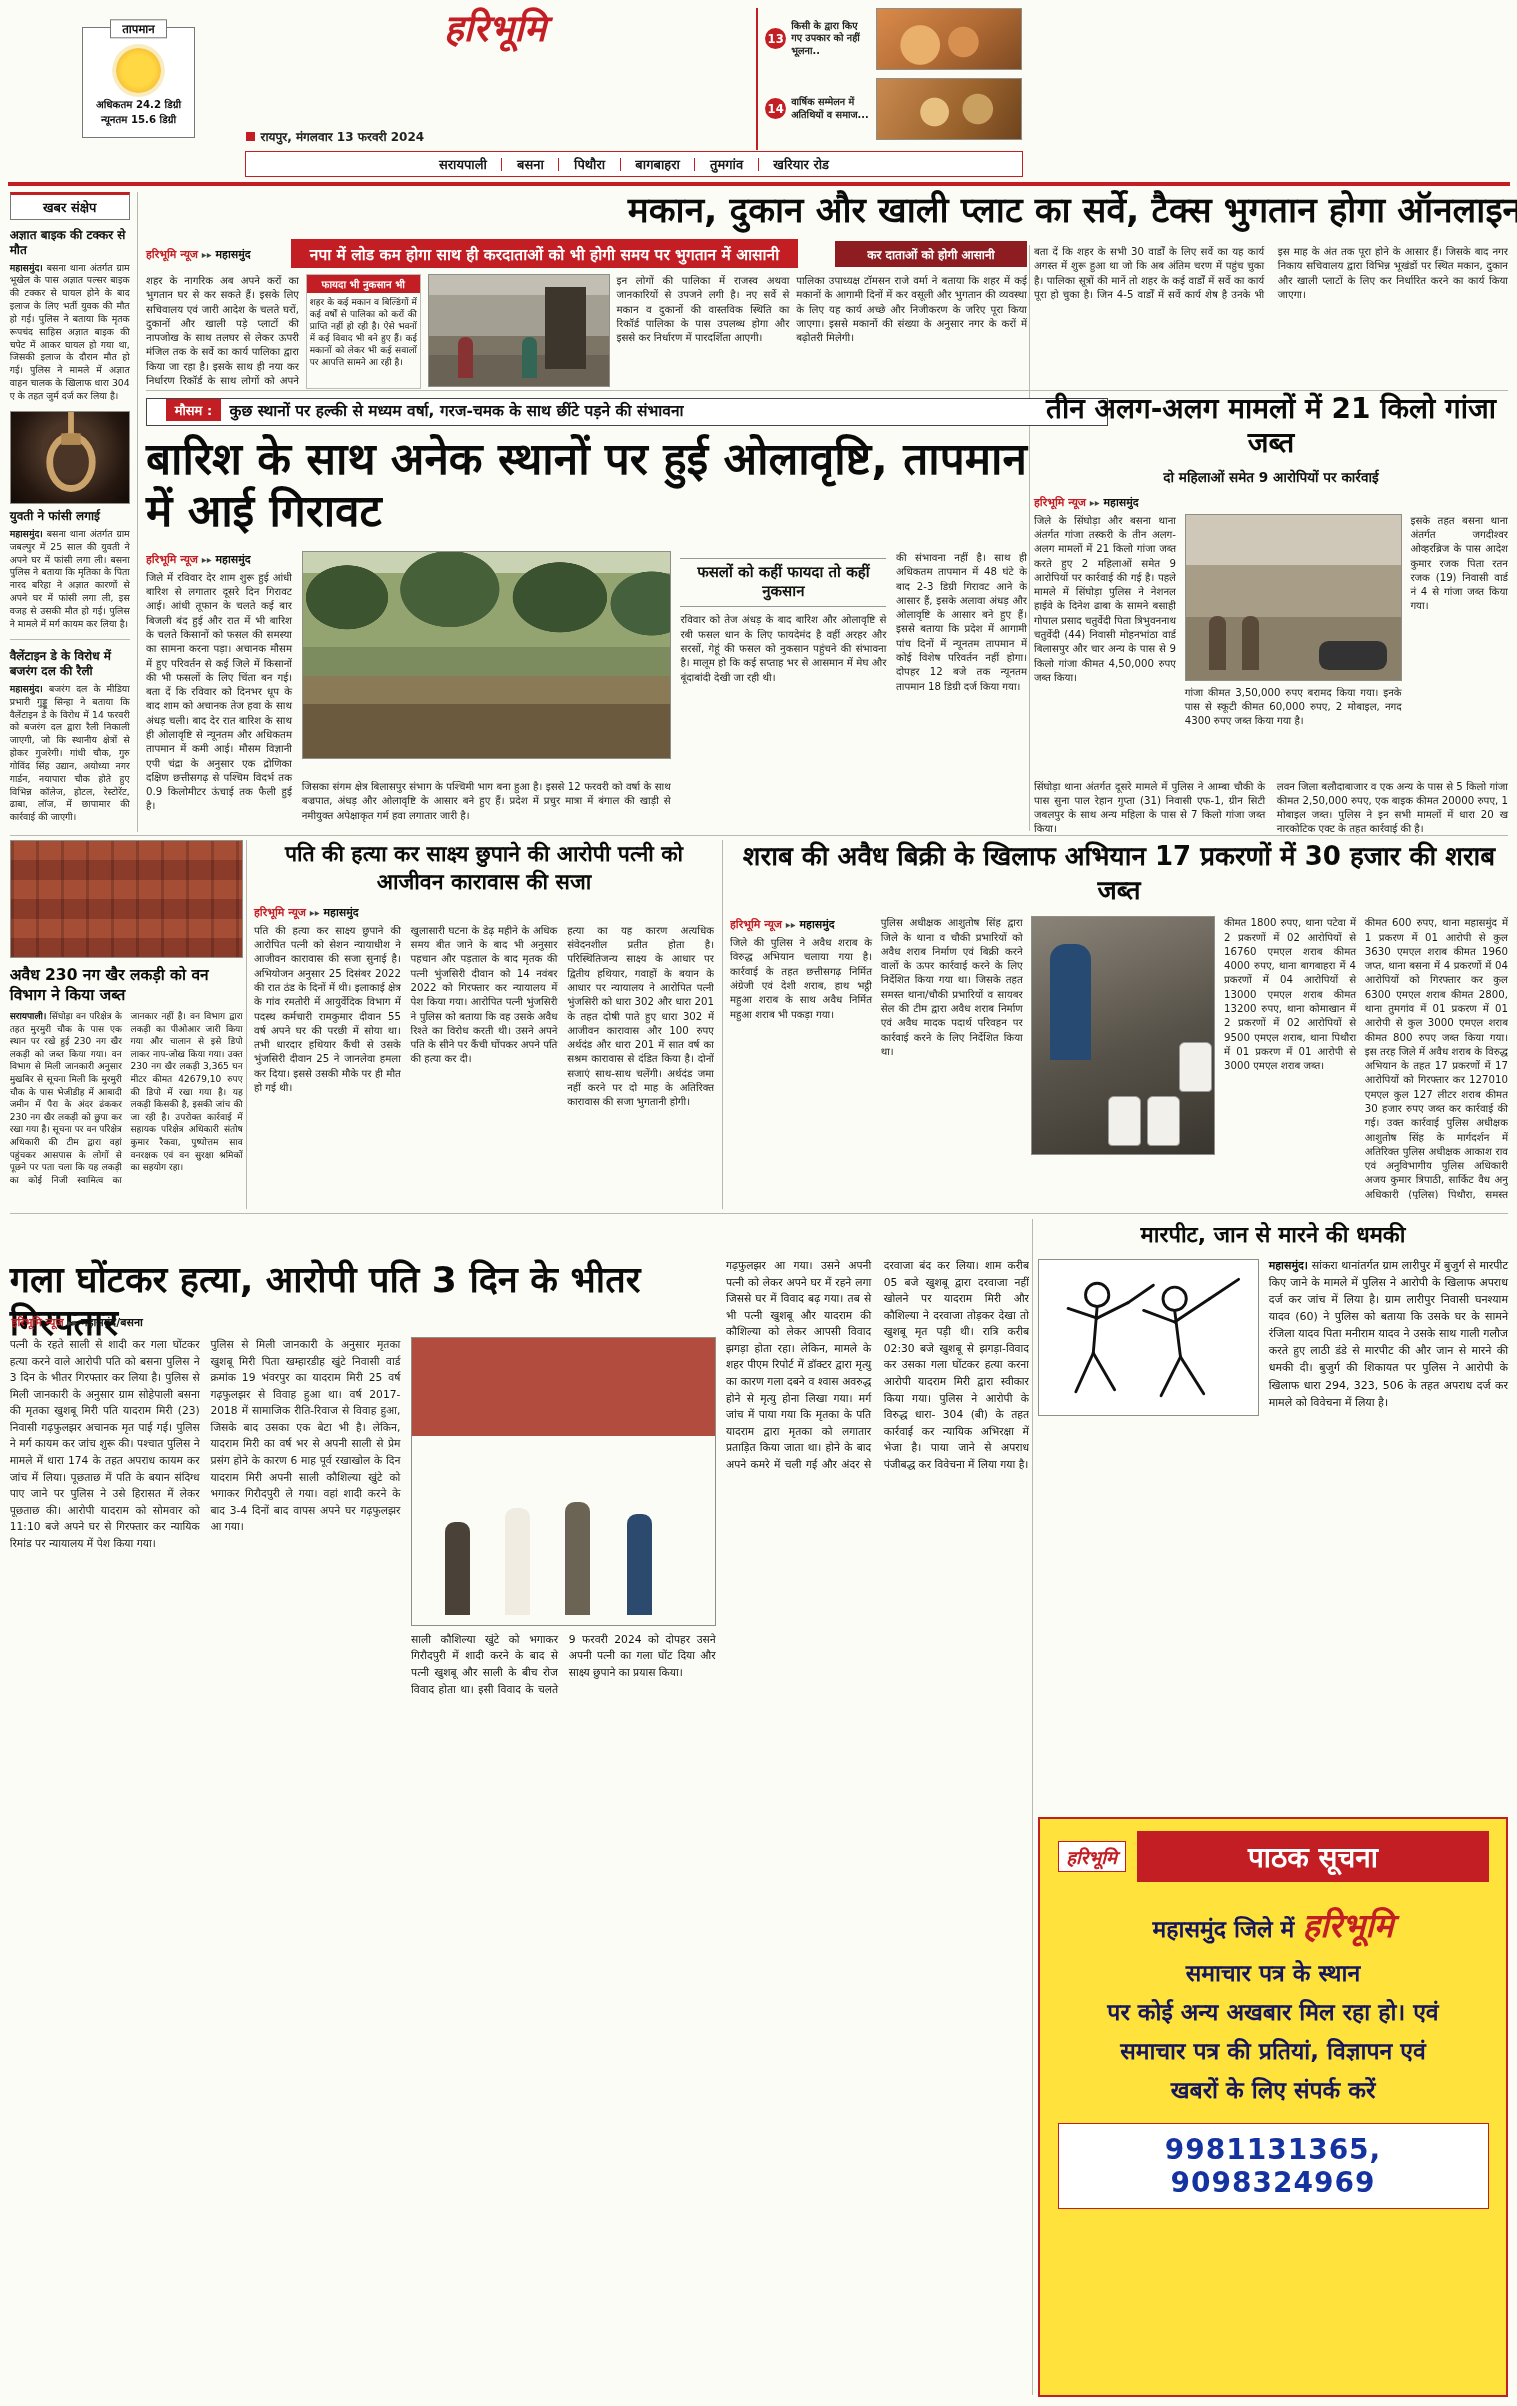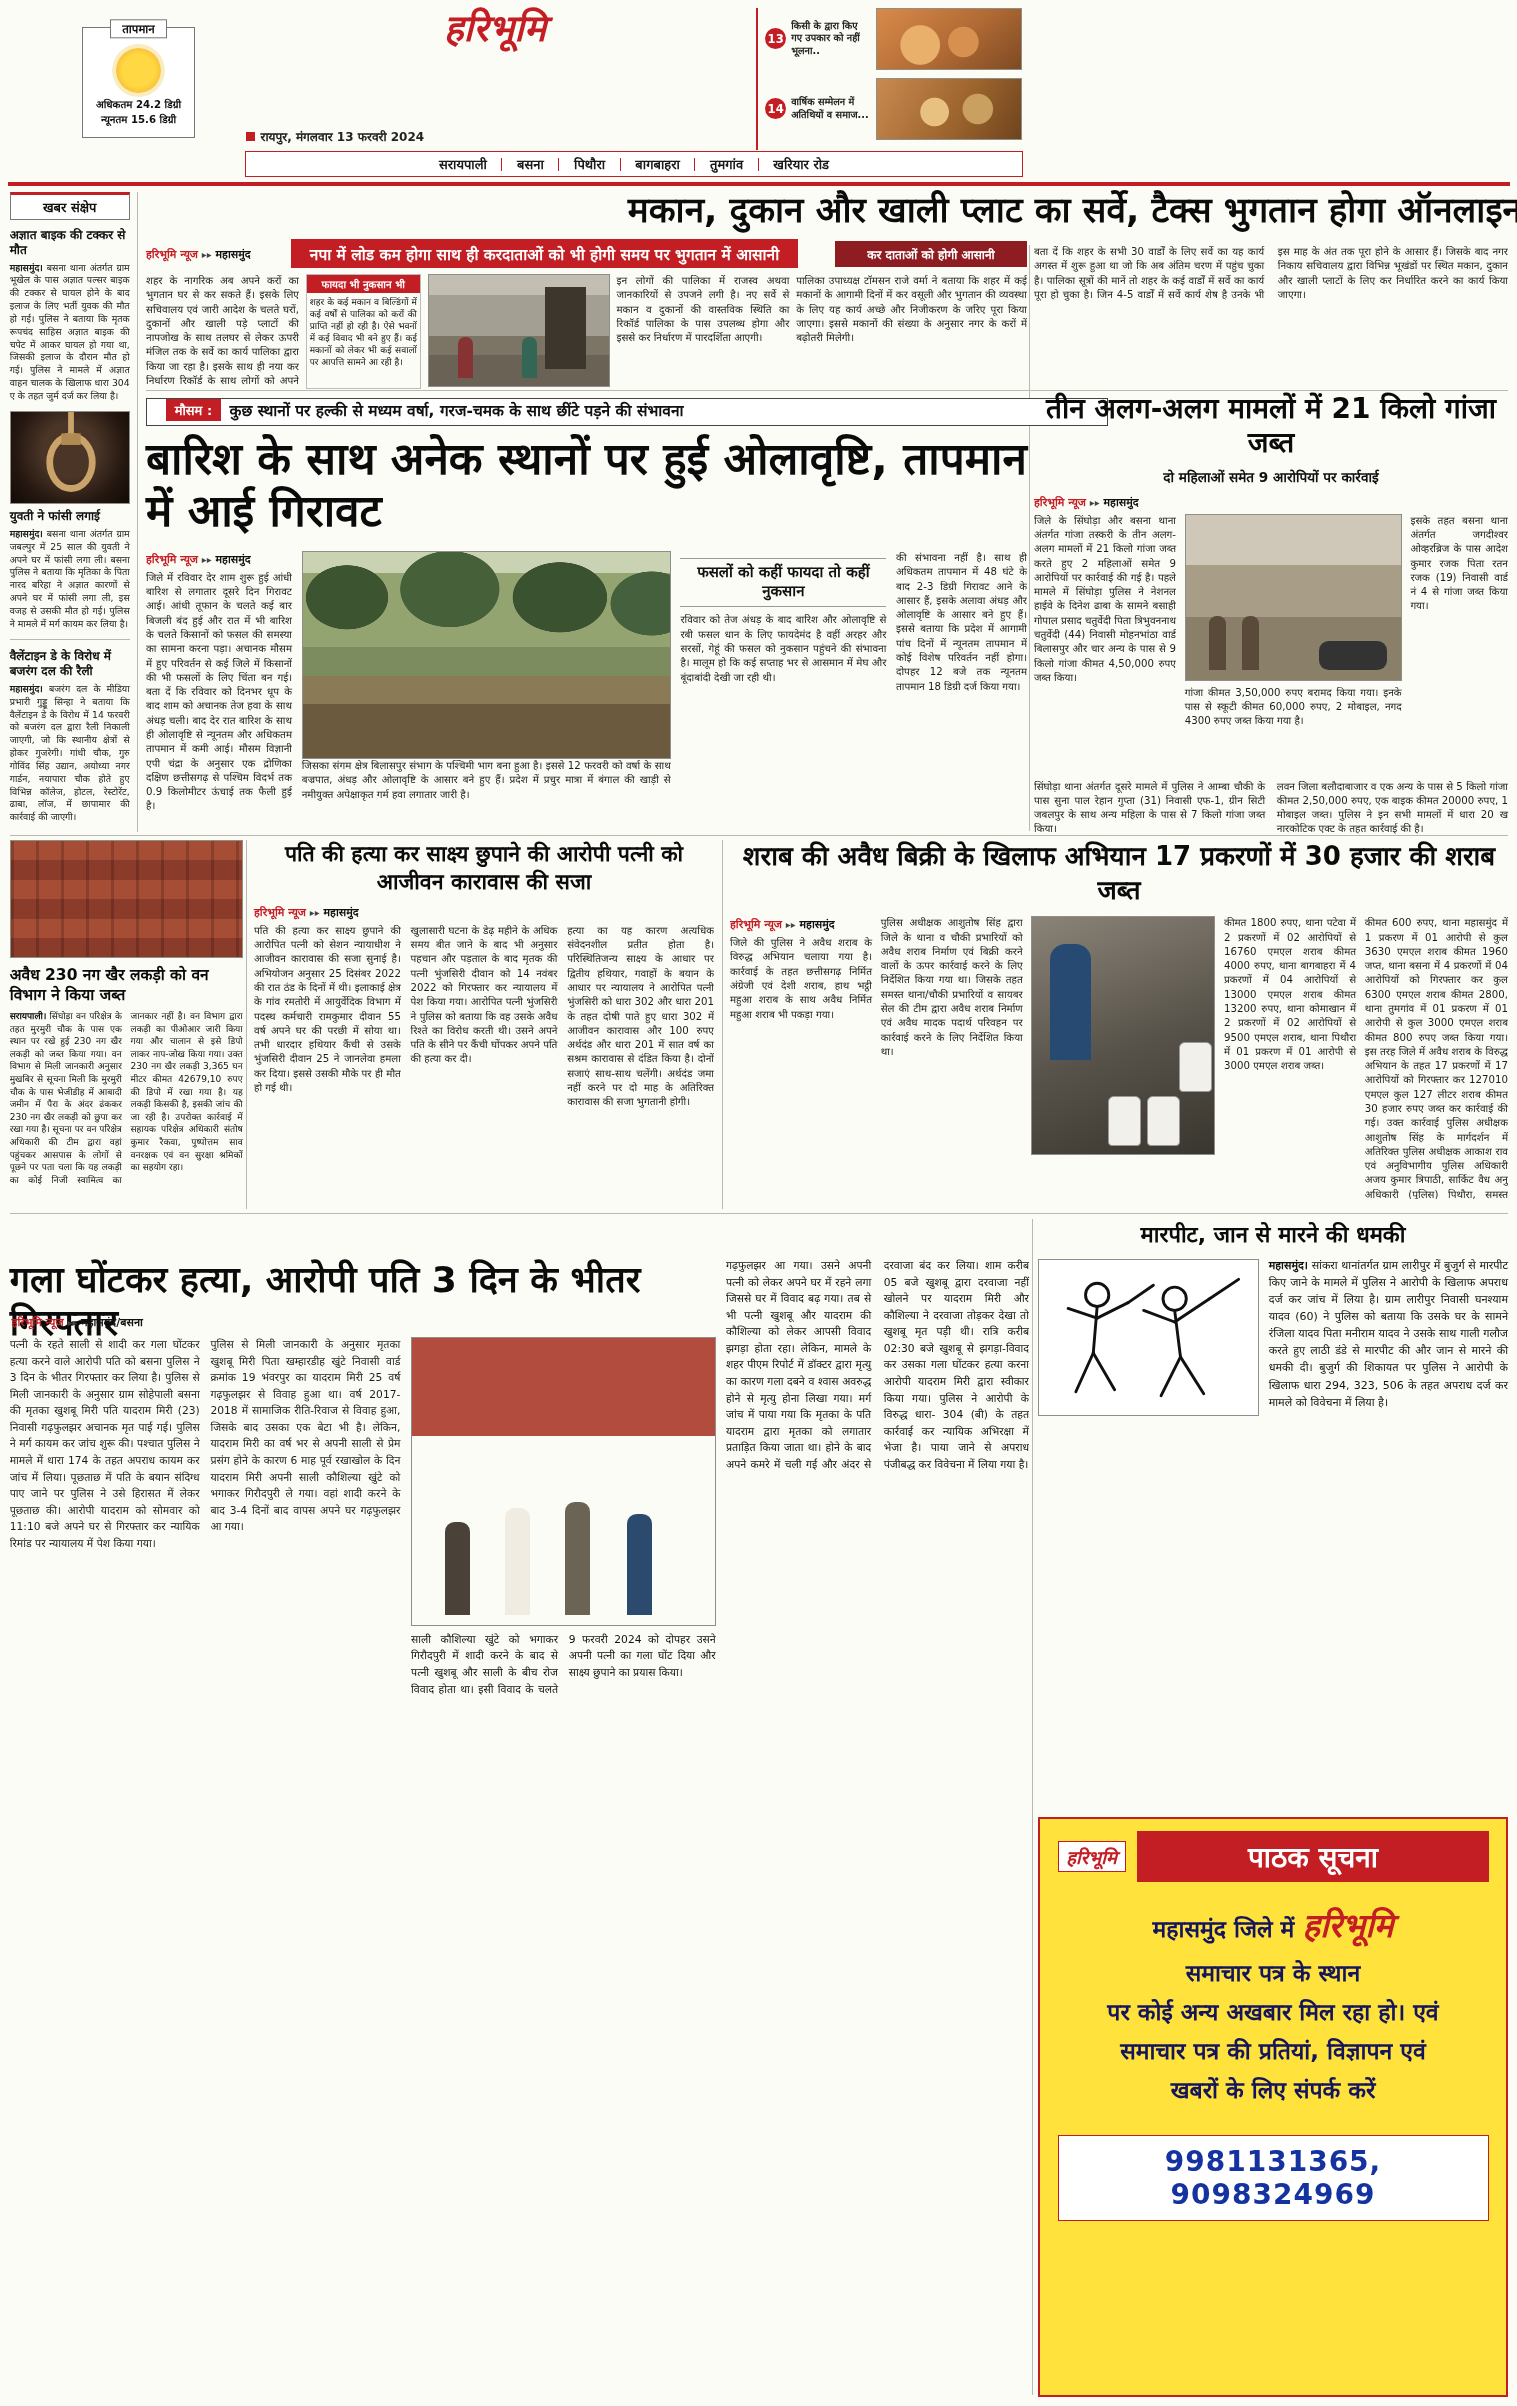--- a/index.html
+++ b/index.html
@@ -146,21 +146,21 @@
   .asl{left:1038px;top:1221px;width:470px}
   .asl-hl{font-size:22px;font-weight:bold;text-align:center;line-height:1.25}
   .asl-body{margin-top:8.7px;font-size:11px;line-height:1.55;text-align:justify}
   .ph-fight{float:left;width:221px;height:157px;margin:1.9px 9.7px 3.9px 0;background:#fff}
   .notice{left:1038px;top:1817px;width:470px;height:580px;background:#ffe33c;border:2.9px solid #c41e25;padding:11.6px 17.5px;text-align:center}
   .notice-head{display:flex;align-items:center;gap:11.6px;margin-bottom:15.5px}
   .notice-brand{color:#c41e25;font-size:18.4px;font-weight:bold;font-style:italic;background:#fff;border:1px solid #c41e25;padding:1.9px 7.8px}
   .notice-title{flex:1;background:#c41e25;color:#fff;font-size:28px;font-weight:bold;padding:6.8px 0}
   .nline{font-size:23px;font-weight:bold;color:#15155e;line-height:1.7}
   .nline .brand2{color:#c41e25;font-size:33px;font-style:italic}
-  .notice-phones{margin-top:25px;background:#fff;border:1px solid #c41e25;color:#1533a0;font-size:28px;font-weight:bold;padding:8.7px 0;letter-spacing:1px}
+  .notice-phones{margin-top:13px;background:#fff;border:1px solid #c41e25;color:#1533a0;font-size:28px;font-weight:bold;padding:8.7px 0;letter-spacing:1px}
 </style>
 </head>
 <body>
 
 <div class="page">
 
   <div class="abs temp-box">
     <div class="temp-label">तापमान</div>
     <div class="sun"></div>
     <div class="temp-line">अधिकतम 24.2 डिग्री</div>
@@ -247,21 +247,21 @@
     <span class="wk-text">कुछ स्थानों पर हल्की से मध्यम वर्षा, गरज-चमक के साथ छींटे पड़ने की संभावना</span>
   </div>
   <div class="abs weather-hl hl">बारिश के साथ अनेक स्थानों पर हुई ओलावृष्टि, तापमान में आई गिरावट</div>
   <div class="abs weather-body">
     <div class="wcol1">
       <div class="byline wbyline"><span class="brand">हरिभूमि न्यूज</span><span class="arr"></span><span>महासमुंद</span></div>
       <div class="body-txt">जिले में रविवार देर शाम शुरू हुई आंधी बारिश से लगातार दूसरे दिन गिरावट आई। आंधी तूफान के चलते कई बार बिजली बंद हुई और रात में भी बारिश के चलते किसानों को फसल की समस्या का सामना करना पड़ा। अचानक मौसम में हुए परिवर्तन से कई जिले में किसानों की भी फसलों के लिए चिंता बन गई। बता दें कि रविवार को दिनभर धूप के बाद शाम को अचानक तेज हवा के साथ अंधड़ चली। बाद देर रात बारिश के साथ ही ओलावृष्टि से न्यूनतम और अधिकतम तापमान में कमी आई। मौसम विज्ञानी एपी चंद्रा के अनुसार एक द्रोणिका दक्षिण छत्तीसगढ़ से पश्चिम विदर्भ तक 0.9 किलोमीटर ऊंचाई तक फैली हुई है।</div>
     </div>
     <div class="wmid">
       <div class="ph ph-weather"></div>
-      <div class="body-txt" style="margin-top:0">जिसका संगम क्षेत्र बिलासपुर संभाग के पश्चिमी भाग बना हुआ है। इससे 12 फरवरी को वर्षा के साथ बज्रपात, अंधड़ और ओलावृष्टि के आसार बने हुए हैं। प्रदेश में प्रचुर मात्रा में बंगाल की खाड़ी से नमीयुक्त अपेक्षाकृत गर्म हवा लगातार जारी है।</div>
+      <div class="body-txt" style="margin-top:21px">जिसका संगम क्षेत्र बिलासपुर संभाग के पश्चिमी भाग बना हुआ है। इससे 12 फरवरी को वर्षा के साथ बज्रपात, अंधड़ और ओलावृष्टि के आसार बने हुए हैं। प्रदेश में प्रचुर मात्रा में बंगाल की खाड़ी से नमीयुक्त अपेक्षाकृत गर्म हवा लगातार जारी है।</div>
     </div>
     <div class="wcol3">
       <div class="wsub">फसलों को कहीं फायदा तो कहीं नुकसान</div>
       <div class="body-txt">रविवार को तेज अंधड़ के बाद बारिश और ओलावृष्टि से रबी फसल धान के लिए फायदेमंद है वहीं अरहर और सरसों, गेहूं की फसल को नुकसान पहुंचने की संभावना है। मालूम हो कि कई सप्ताह भर से आसमान में मेघ और बूंदाबांदी देखी जा रही थी।</div>
     </div>
     <div class="wcol4 body-txt">की संभावना नहीं है। साथ ही अधिकतम तापमान में 48 घंटे के बाद 2-3 डिग्री गिरावट आने के आसार हैं, इसके अलावा अंधड़ और ओलावृष्टि के आसार बने हुए हैं। इससे बताया कि प्रदेश में आगामी पांच दिनों में न्यूनतम तापमान में कोई विशेष परिवर्तन नहीं होगा। दोपहर 12 बजे तक न्यूनतम तापमान 18 डिग्री दर्ज किया गया।</div>
   </div>
 
   <div class="abs ganja">
     <div class="ganja-hl hl">तीन अलग-अलग मामलों में 21 किलो गांजा जब्त</div>

